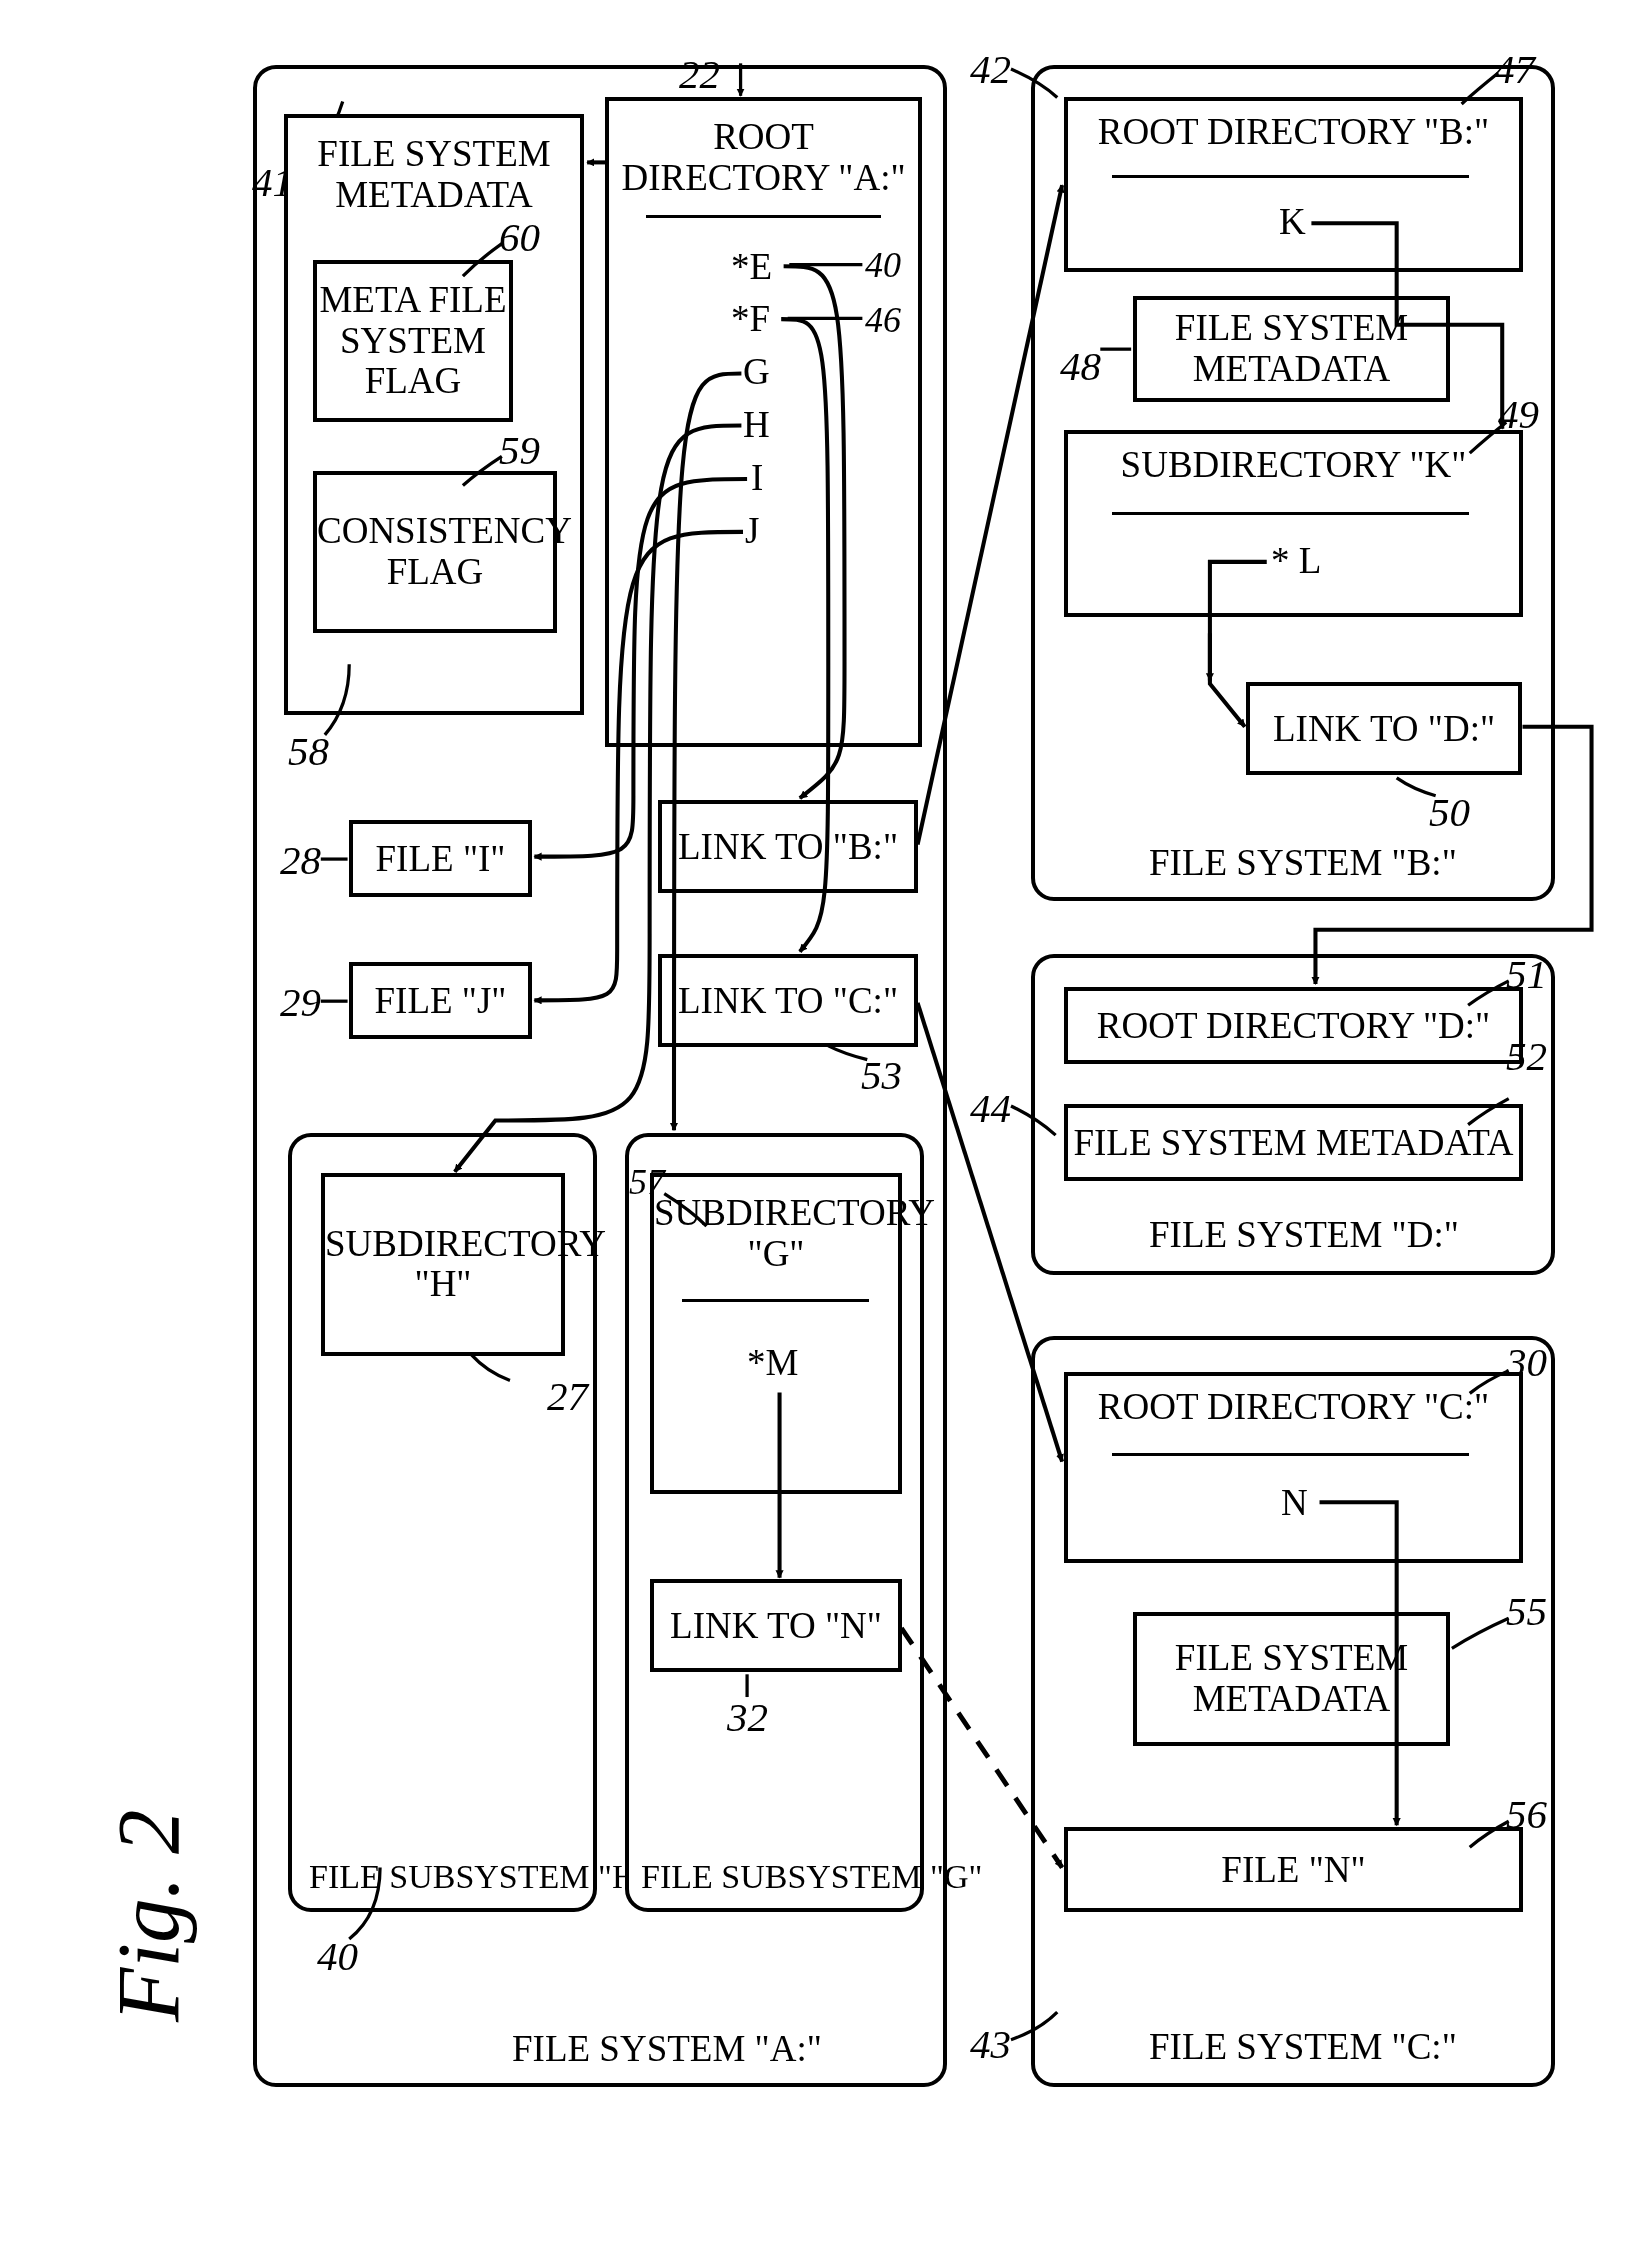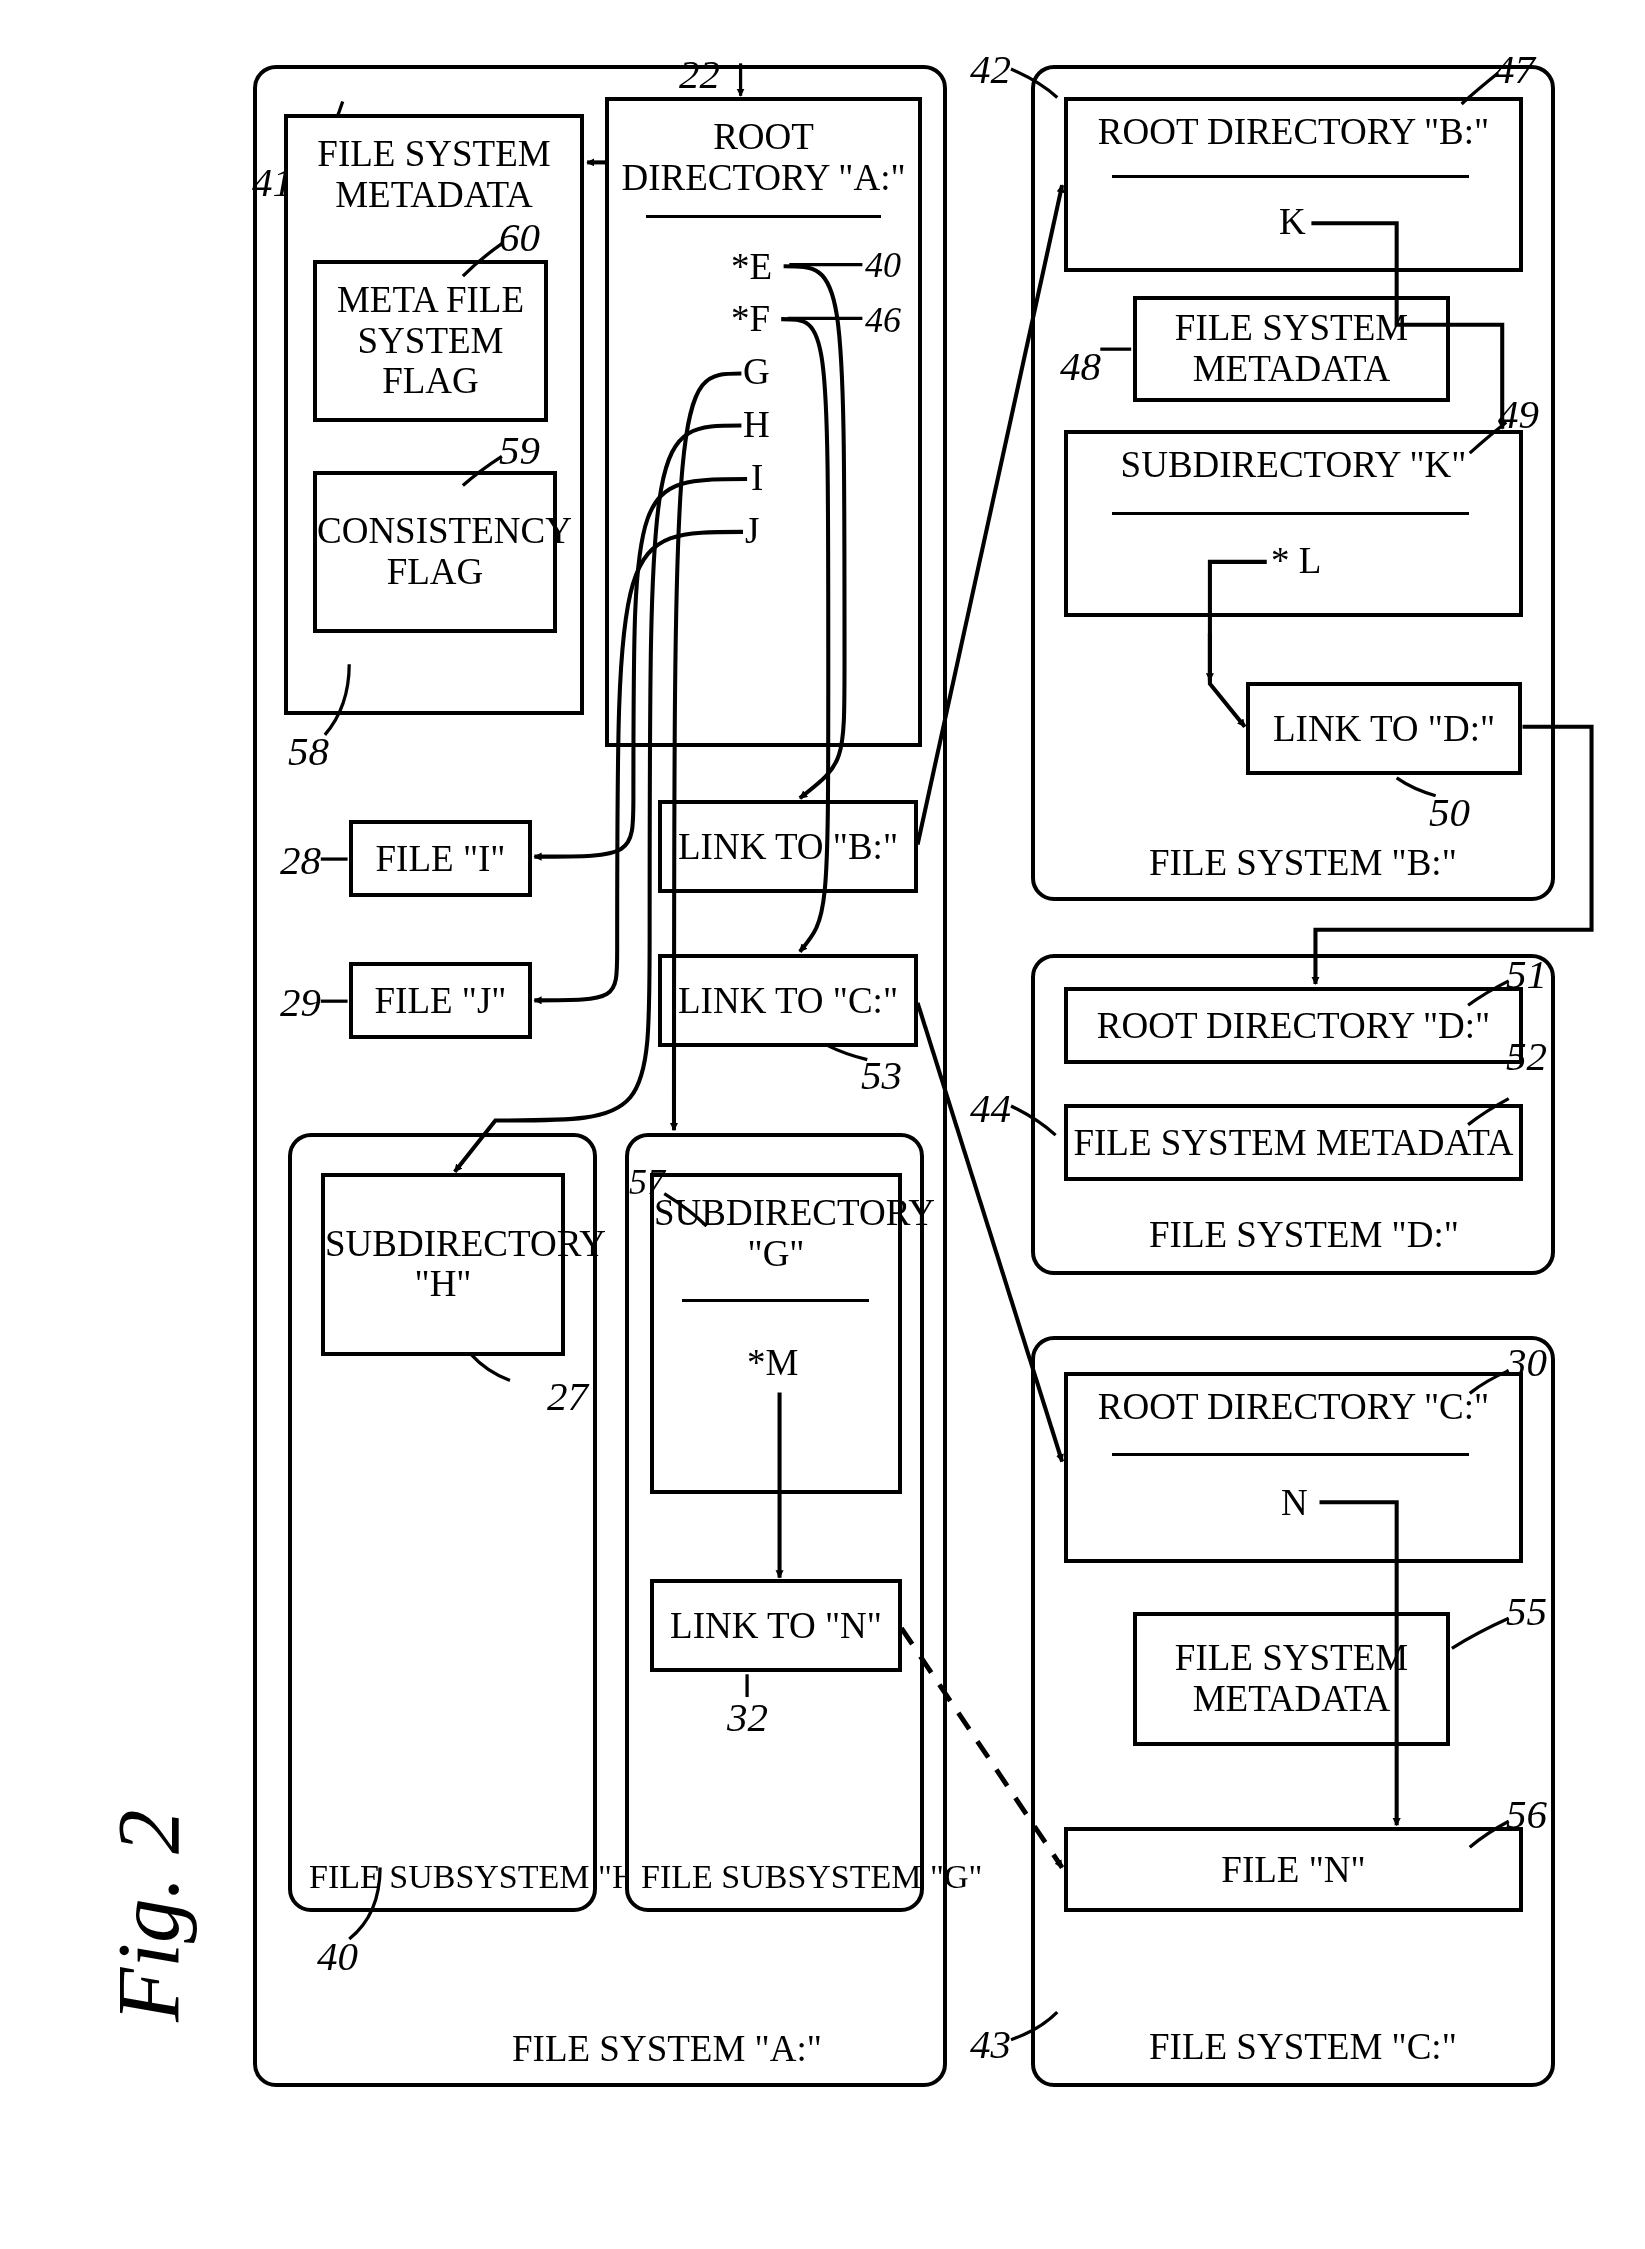--- a/index.html
+++ b/index.html
@@ -120,21 +120,21 @@
 
   <div class="box" style="left:284px; top:114px; width:300px; height:601px;">
     <div class="lblIn" style="top:57px;">FILE SYSTEM
 METADATA</div>
   </div>
   <div class="refnum" style="left:288px; top:727px;">58</div>
   <svg class="arrows" viewBox="0 0 2027 2771" width="1646" height="2250">
       <path d="M400 905 Q 430 870 430 818" stroke="#000" stroke-width="4" fill="none"></path>
     </svg>
 
-  <div class="box" style="left:313px; top:260px; width:235px; height:162px;">
+  <div class="box" style="left:313px; top:260px; width:200px; height:162px;">
     <div class="lblIn">META FILE
 SYSTEM FLAG</div>
   </div>
   <div class="refnum" style="left:499px; top:213px;">60</div>
   <svg class="arrows" viewBox="0 0 2027 2771" width="1646" height="2250">
       <path d="M618 300 Q 590 320 570 340" stroke="#000" stroke-width="4" fill="none"></path>
     </svg>
 
   <div class="box" style="left:313px; top:471px; width:244px; height:162px;">
     <div class="lblIn">CONSISTENCY

